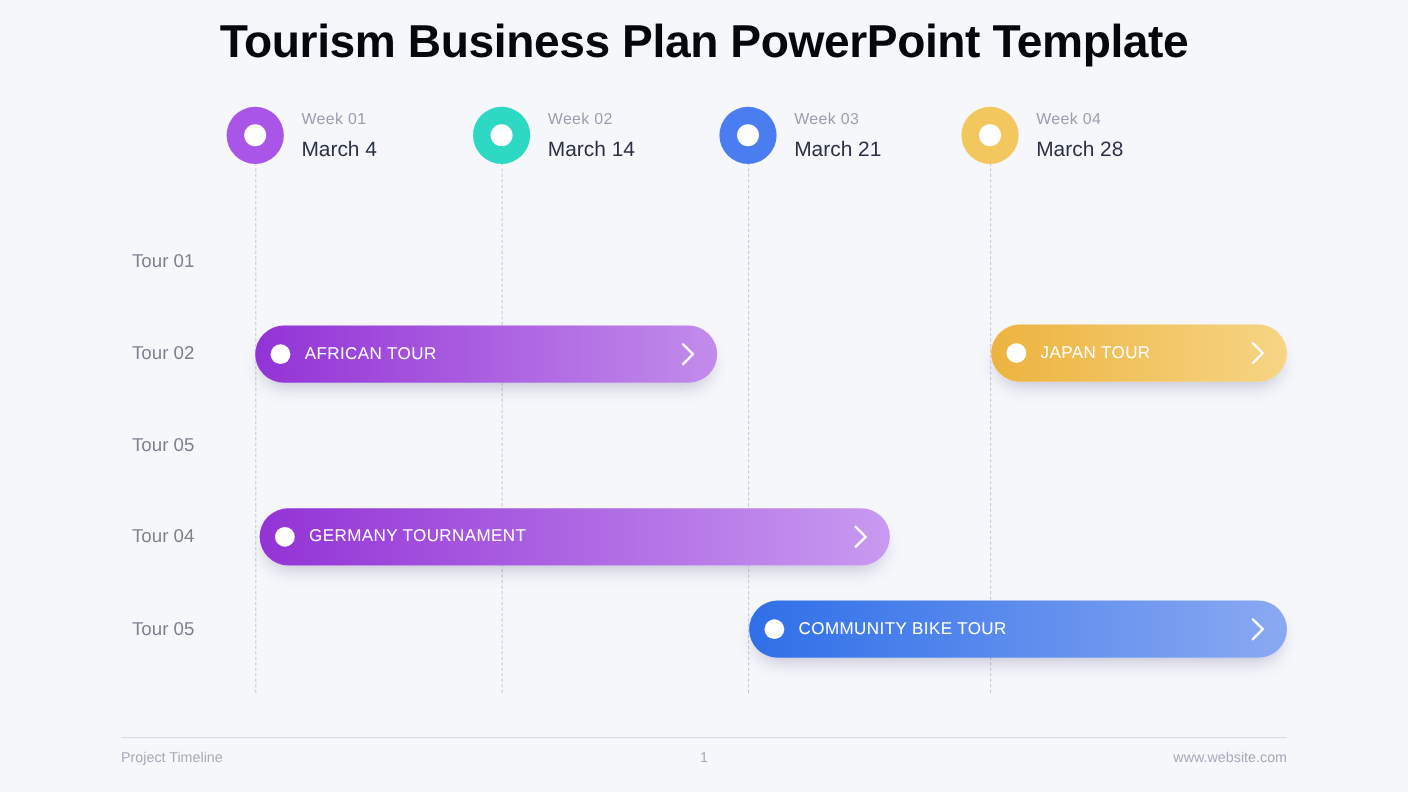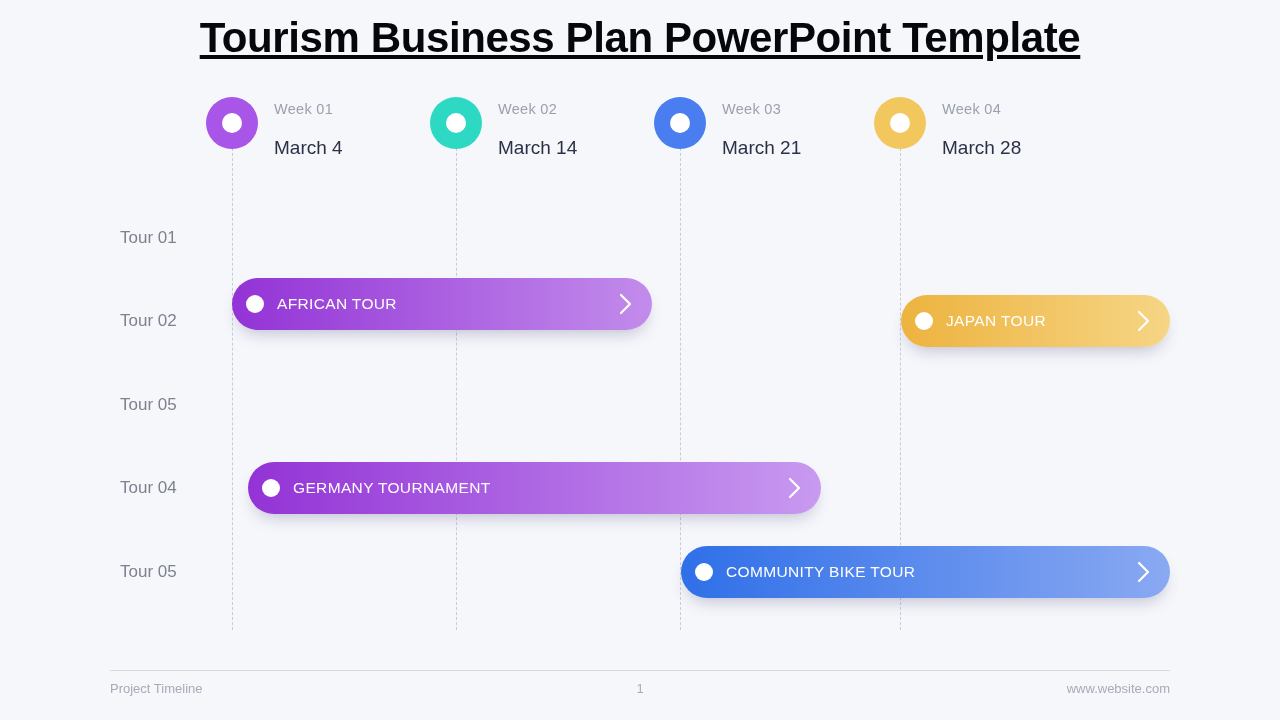--- a/index.html
+++ b/index.html
@@ -22,21 +22,20 @@
     position: absolute;
     left: 0;
     top: 14px;
     width: 1280px;
     text-align: center;
     font-size: 42px;
     font-weight: bold;
     letter-spacing: -0.4px;
     color: #05070d;
     white-space: nowrap;
-    text-decoration: underline;
   }
 
   
   .chart {
     position: absolute;
     left: 0;
     top: 0;
     width: 1280px;
     height: 720px;
   }
@@ -82,21 +81,21 @@
   .week-label {
     font-size: 14.5px;
     color: #9aa0ae;
     letter-spacing: 0.3px;
     line-height: 20px;
   }
   .week-date {
     font-size: 19px;
     color: #2b3146;
     line-height: 28px;
-    margin-top: 15px;
+    margin-top: 4px;
   }
 
   
   .row-label {
     position: absolute;
     left: 120px;
     width: 110px;
     font-size: 17px;
     color: #7d828f;
     line-height: 22px;
@@ -210,42 +209,42 @@
     </div>
   </div>
 
   <div class="row-label" style="top:227px;">Tour 01</div>
   <div class="row-label" style="top:310px;">Tour 02</div>
   <div class="row-label" style="top:394px;">Tour 05</div>
   <div class="row-label" style="top:477px;">Tour 04</div>
   <div class="row-label" style="top:561px;">Tour 05</div>
 
 
-  <div class="bar" style="left:232px; top:278px; width:420px; background:linear-gradient(90deg,#9333d6 0%,#c28ceb 100%);">
+  <div class="bar" style="left:232px; top:296px; width:420px; background:linear-gradient(90deg,#9333d6 0%,#c28ceb 100%);">
     <div class="bar-dot"></div>
     <div class="bar-text">AFRICAN TOUR</div>
     <span class="bar-chevron">
       <svg width="16" height="26" viewBox="0 0 16 26">
           <path d="M3 4 L12 13 L3 22" fill="none" stroke="#ffffff" stroke-width="2.2" stroke-linecap="round" stroke-linejoin="round"></path>
         </svg>
     </span>
   </div>
 
   <div class="bar" style="left:901px; top:295px; width:269px; background:linear-gradient(90deg,#edb33f 0%,#f6d585 100%);">
     <div class="bar-dot"></div>
     <div class="bar-text">JAPAN TOUR</div>
     <span class="bar-chevron">
       <svg width="16" height="26" viewBox="0 0 16 26">
           <path d="M3 4 L12 13 L3 22" fill="none" stroke="#ffffff" stroke-width="2.2" stroke-linecap="round" stroke-linejoin="round"></path>
         </svg>
     </span>
   </div>
 
 
-  <div class="bar" style="left:248px; top:462px; width:573px; background:linear-gradient(90deg,#9333d6 0%,#c89af0 100%);">
+  <div class="bar" style="left:236px; top:462px; width:573px; background:linear-gradient(90deg,#9333d6 0%,#c89af0 100%);">
     <div class="bar-dot"></div>
     <div class="bar-text">GERMANY TOURNAMENT</div>
     <span class="bar-chevron">
       <svg width="16" height="26" viewBox="0 0 16 26">
           <path d="M3 4 L12 13 L3 22" fill="none" stroke="#ffffff" stroke-width="2.2" stroke-linecap="round" stroke-linejoin="round"></path>
         </svg>
     </span>
   </div>
 
   <div class="bar" style="left:681px; top:546px; width:489px; background:linear-gradient(90deg,#2f6fe8 0%,#8aa9f2 100%);">

